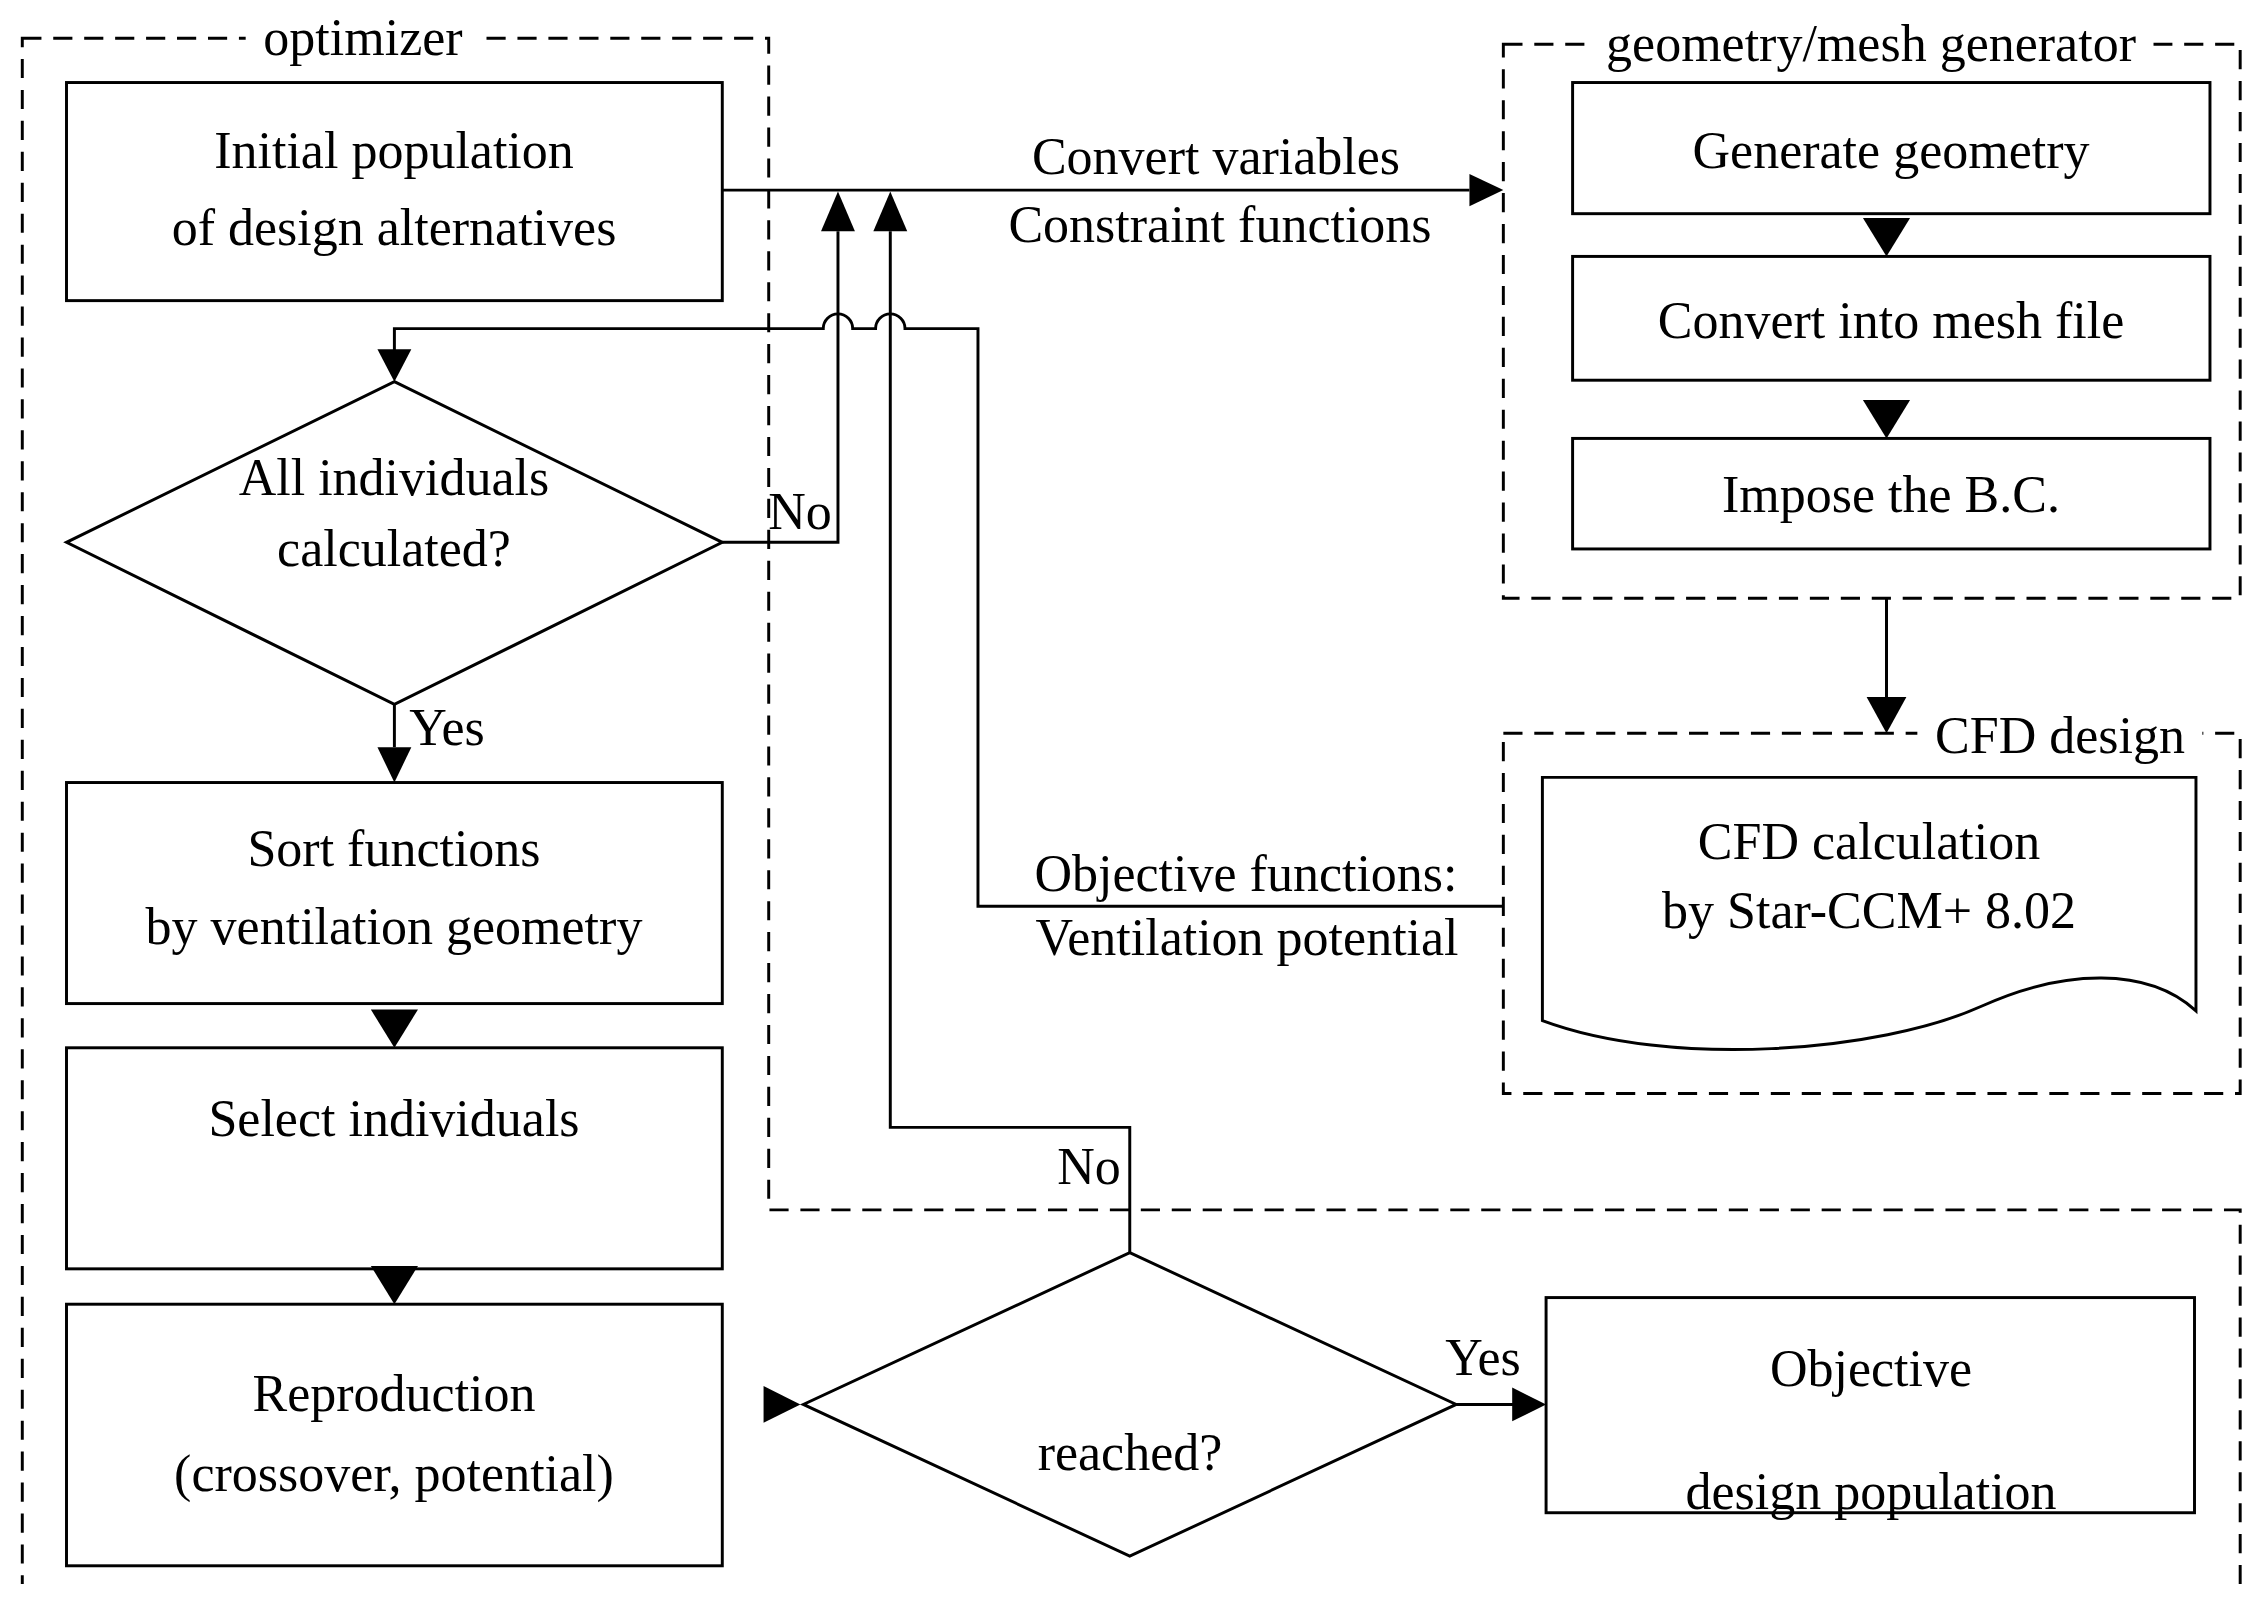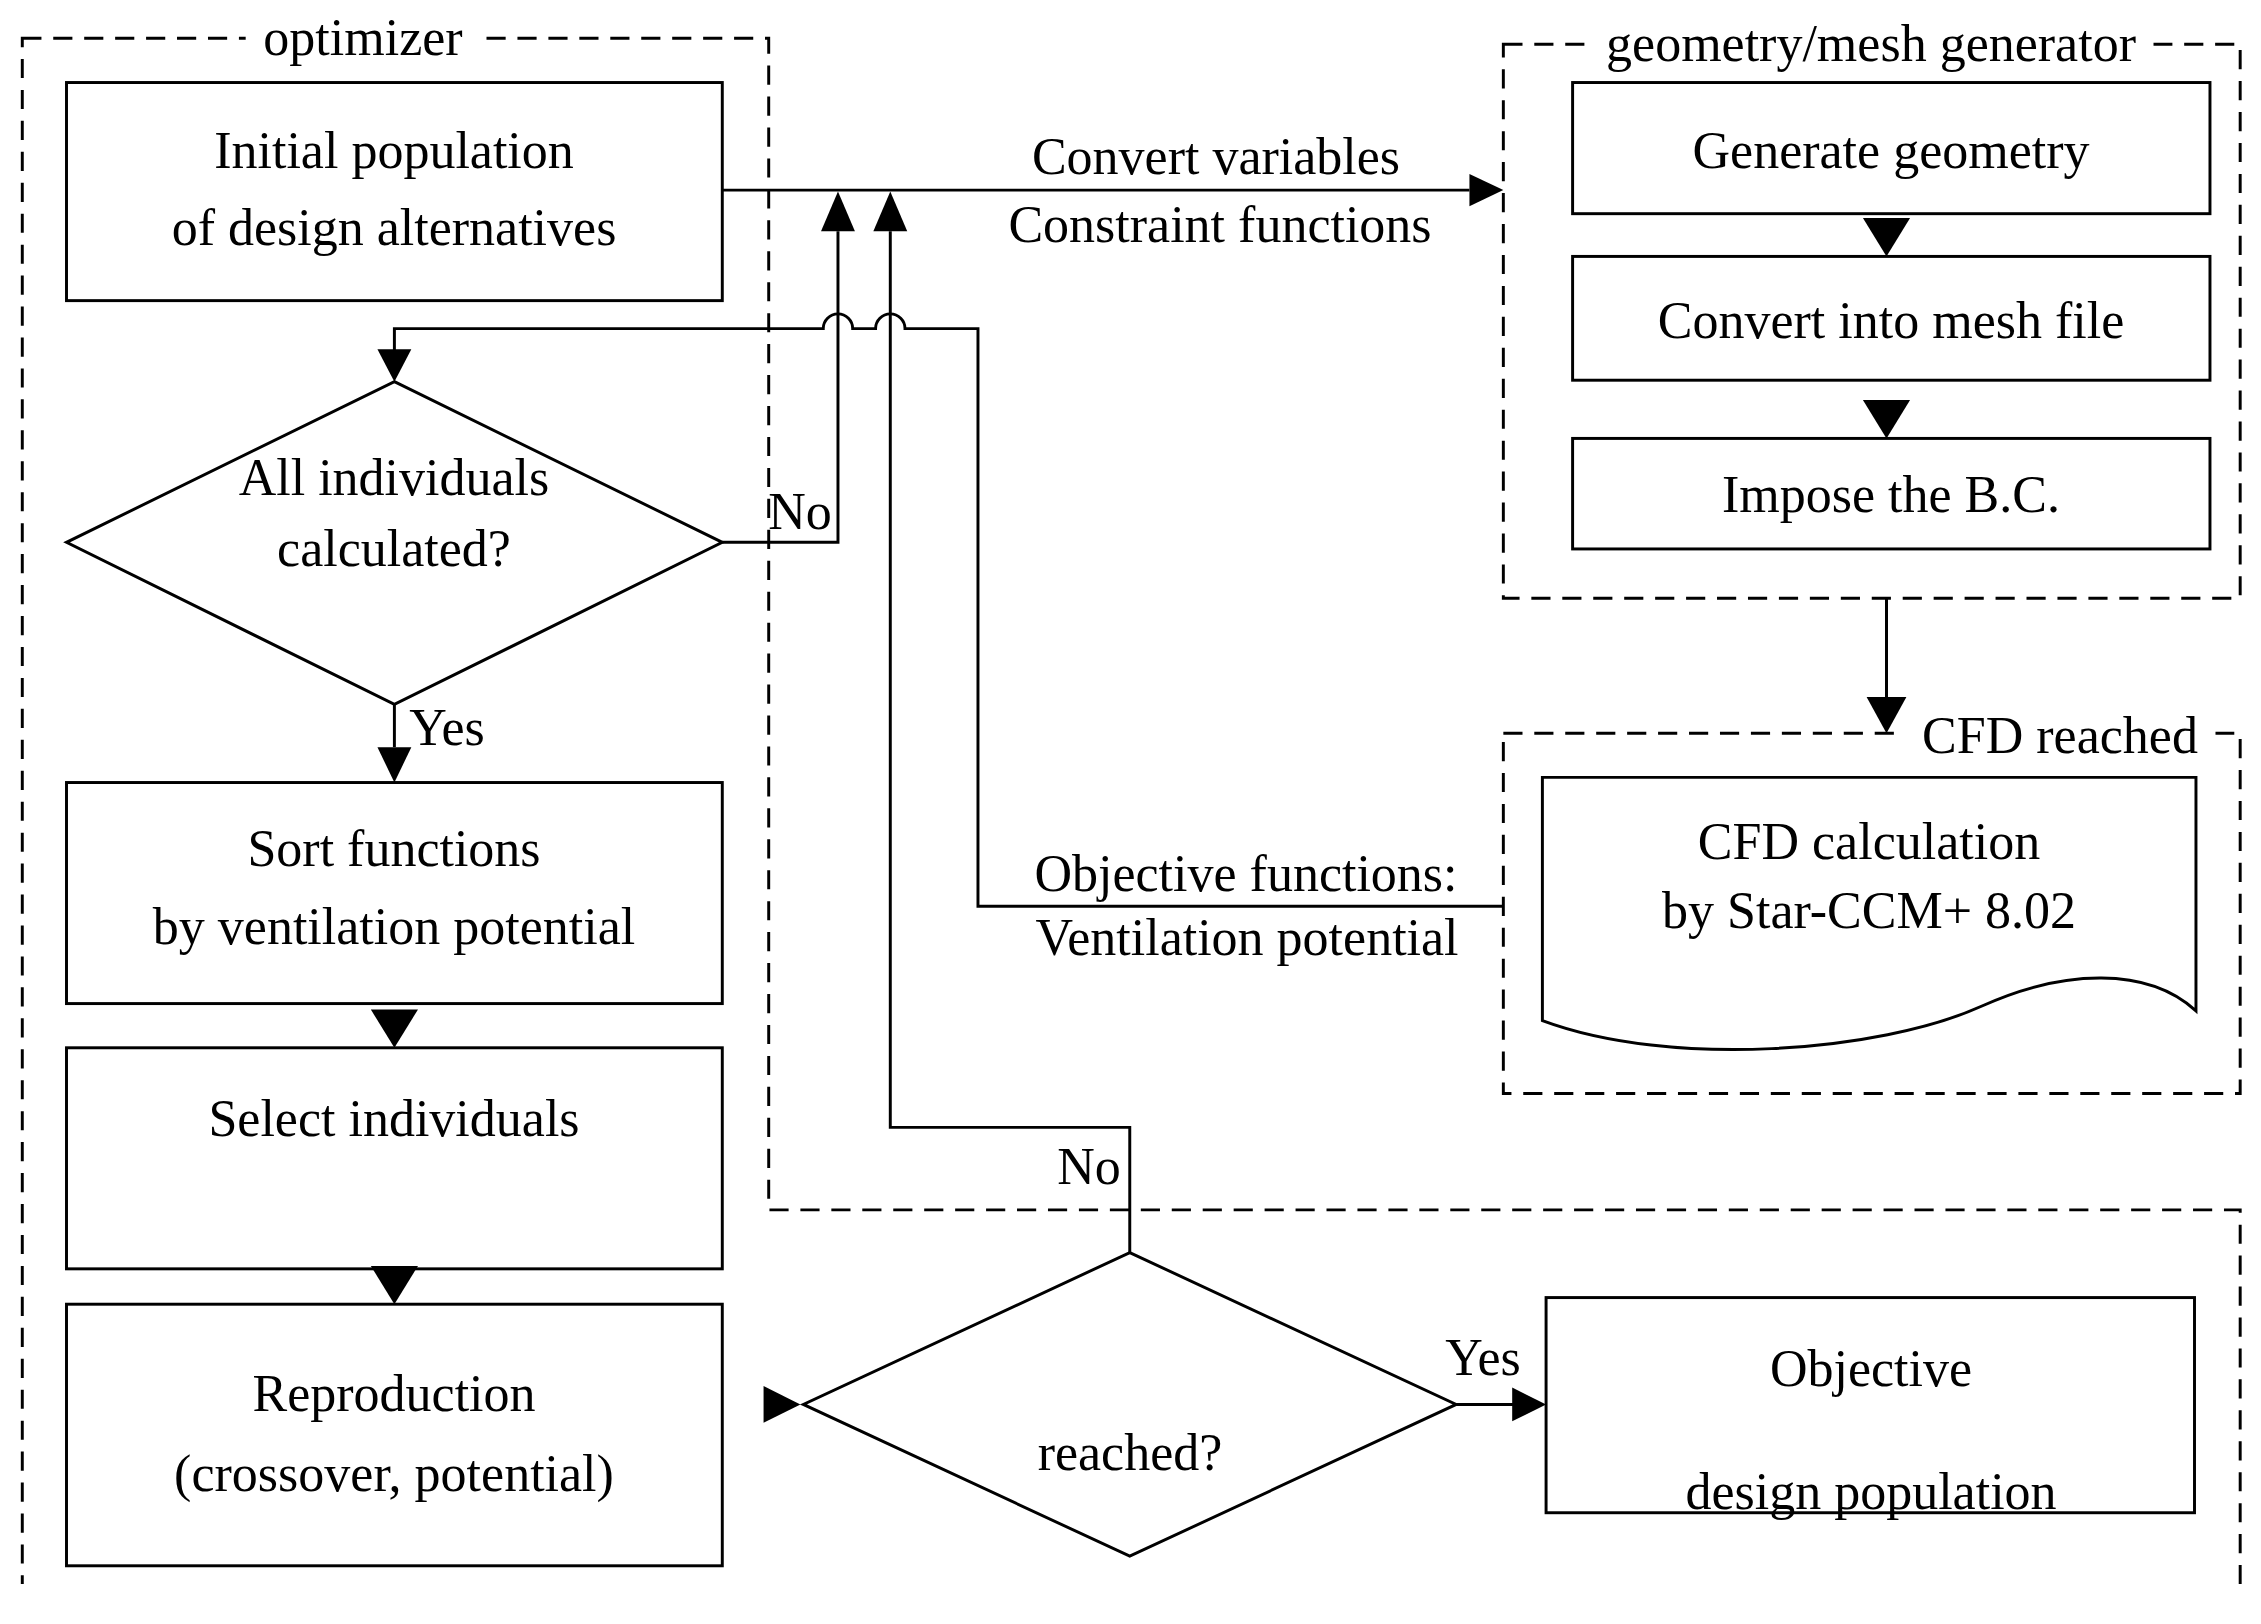--- a/index.html
+++ b/index.html
@@ -83,30 +83,30 @@
 
     <polygon class="arrow" points="2560,348 2528,296 2592,296"></polygon>
     <polygon class="arrow" points="2560,595 2528,543 2592,543"></polygon>
 
     <path class="line" d="M2560 812 V946"></path>
     <polygon class="arrow" points="2560,995 2533,946 2587,946"></polygon>
   </svg>
 
   <div class="lbl mask" style="left:363px; top:38px">optimizer</div>
   <div class="lbl mask" style="left:1871px; top:44px">geometry/mesh generator</div>
-  <div class="lbl mask" style="left:2060px; top:736px">CFD reached</div>
+  <div class="lbl mask" style="left:2060px; top:736px">CFD design</div>
 
   <div class="lbl" style="left:394px; top:151px">Initial population</div>
   <div class="lbl" style="left:394px; top:228px">of design alternatives</div>
 
   <div class="lbl" style="left:394px; top:478px">All individuals</div>
   <div class="lbl" style="left:394px; top:549px">calculated?</div>
 
   <div class="lbl" style="left:394px; top:849px">Sort functions</div>
-  <div class="lbl" style="left:394px; top:927px">by ventilation potential</div>
+  <div class="lbl" style="left:394px; top:927px">by ventilation geometry</div>
 
   <div class="lbl" style="left:394px; top:1119px">Select individuals</div>
 
   <div class="lbl" style="left:394px; top:1394px">Reproduction</div>
   <div class="lbl" style="left:394px; top:1474px">(crossover, potential)</div>
 
   <div class="lbl" style="left:1130px; top:1453px">reached?</div>
 
   <div class="lbl" style="left:1871px; top:1369px">Objective</div>
   <div class="lbl" style="left:1871px; top:1492px">design population</div>

